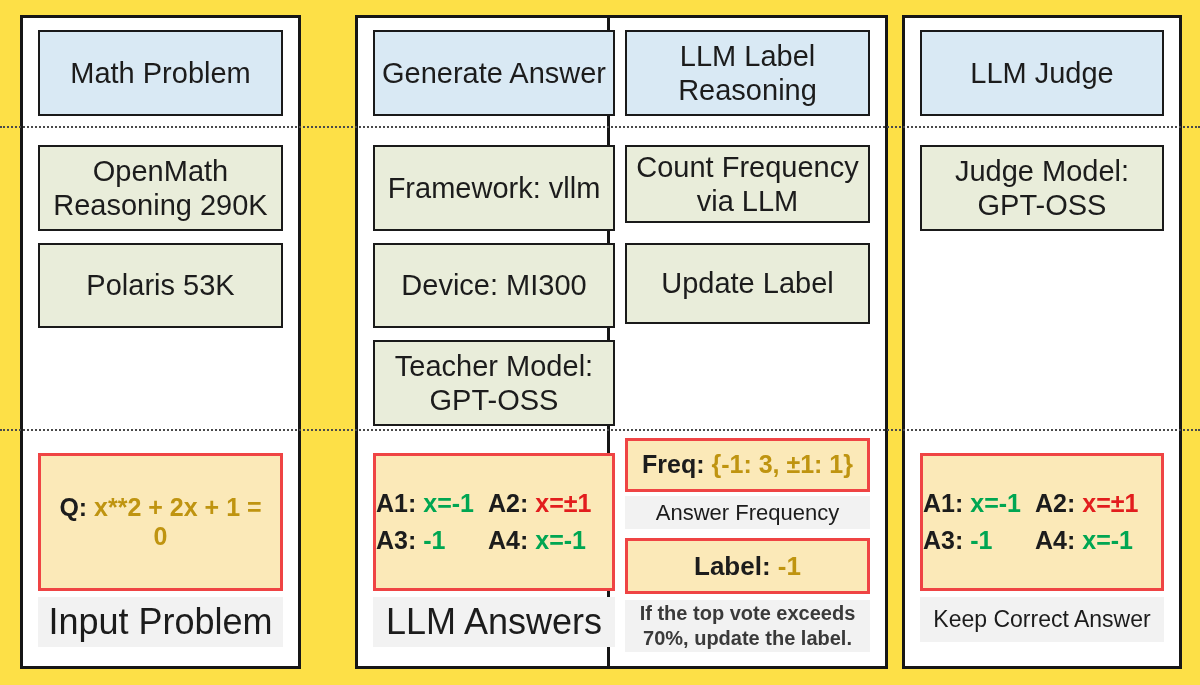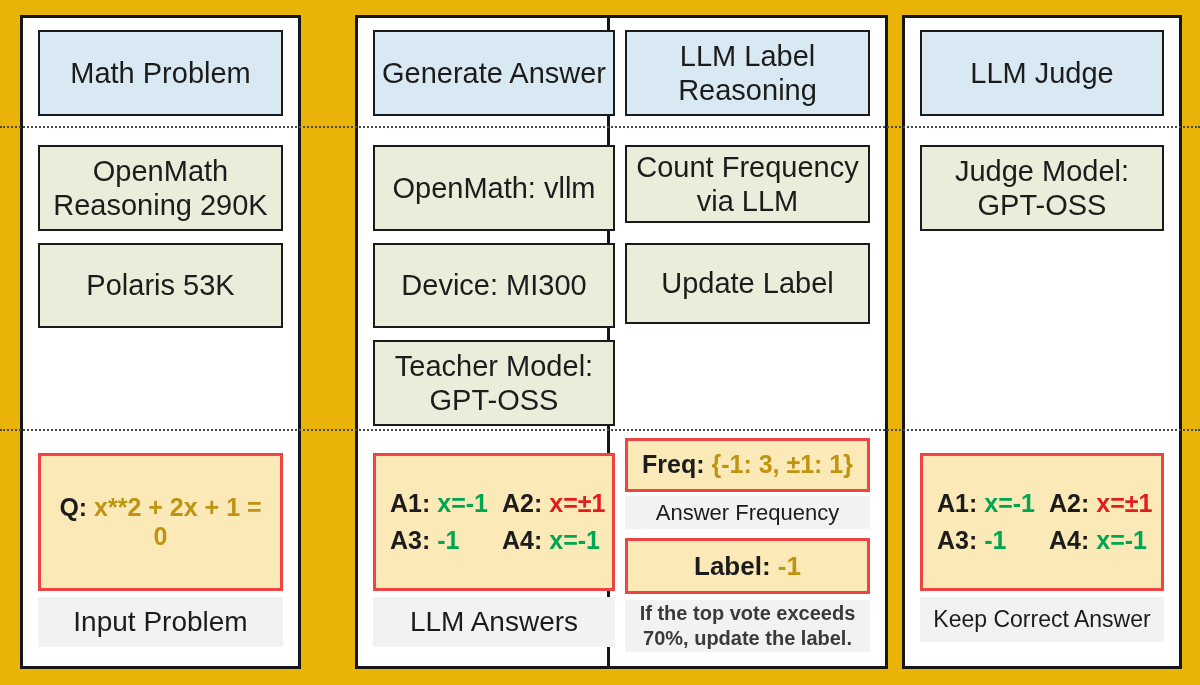--- a/index.html
+++ b/index.html
@@ -9,37 +9,37 @@
     --example-fill:#fbe9b8;
     --caption-fill:#f2f2f2;
     --gold:#bf9410;
     --green:#00a652;
     --red:#e21d1d;
     --box-border:#1a1a1a;
   }
   *{box-sizing:border-box;}
   html,body{margin:0;padding:0;}
   body{font-family:"Liberation Sans",sans-serif;color:var(--ink);background:#fff;}
-  .canvas{position:relative;width:1200px;height:685px;background:#eab308;overflow:hidden;}
+  .canvas{position:relative;width:1200px;height:685px;background:#fde047;overflow:hidden;}
 
   .divider{position:absolute;left:0;width:1200px;height:0;border-top:2px dotted #4a4a4a;z-index:2;}
 
   .col{position:absolute;top:15px;height:654px;background:#ffffff;border:3px solid #161616;}
 
   .box{position:absolute;left:15px;right:15px;z-index:3;display:flex;align-items:center;justify-content:center;
        text-align:center;line-height:1.18;}
   .header{top:12px;height:86px;background:var(--header-fill);border:2.5px solid var(--box-border);font-size:29px;}
   .step{background:var(--step-fill);border:2.5px solid var(--box-border);font-size:29px;}
   .example{background:var(--example-fill);border:3px solid #ef4444;font-weight:bold;}
-  .caption{background:var(--caption-fill);font-size:28px;}
+  .caption{background:var(--caption-fill);font-size:36px;}
 
   .q-text{font-size:25px;max-width:215px;}
 
   .agrid{display:grid;grid-template-columns:112px auto;row-gap:8px;justify-content:start;
-         width:100%;padding-left:14px;font-size:25px;text-align:left;}
+         width:100%;padding-left:0;font-size:25px;text-align:left;}
   .val[data-color="green"]{color:var(--green);}
   .val[data-color="red"]{color:var(--red);}
   .val[data-color="gold"]{color:var(--gold);}
 
   .freq-text{font-size:25px;}
   .label-text{font-size:26px;}
   .small-caption{font-size:22px;}
   .note{font-size:20px;font-weight:600;color:#3a3a3a;line-height:1.25;}
   .keep-caption{font-size:23px;}
 </style>
@@ -67,21 +67,21 @@
     <div class="box caption" style="top:579px;height:50px;">
       <span>Input Problem</span>
     </div>
   </div>
 
   <div class="col" style="left:313px;width:278px;margin-left:42px;">
     <div class="box header">
       <span>Generate Answer</span>
     </div>
     <div class="box step" style="top:127px;height:86px;">
-      <span>OpenMath: vllm</span>
+      <span>Framework: vllm</span>
     </div>
     <div class="box step" style="top:225px;height:85px;">
       <span>Device: MI300</span>
     </div>
     <div class="box step" style="top:322px;height:86px;">
       <span>Teacher Model: GPT-OSS</span>
     </div>
     <div class="box example" style="top:435px;height:138px;">
       <div class="agrid">
         <div><span>A1: </span><span class="val" data-color="green">x=-1</span></div>

